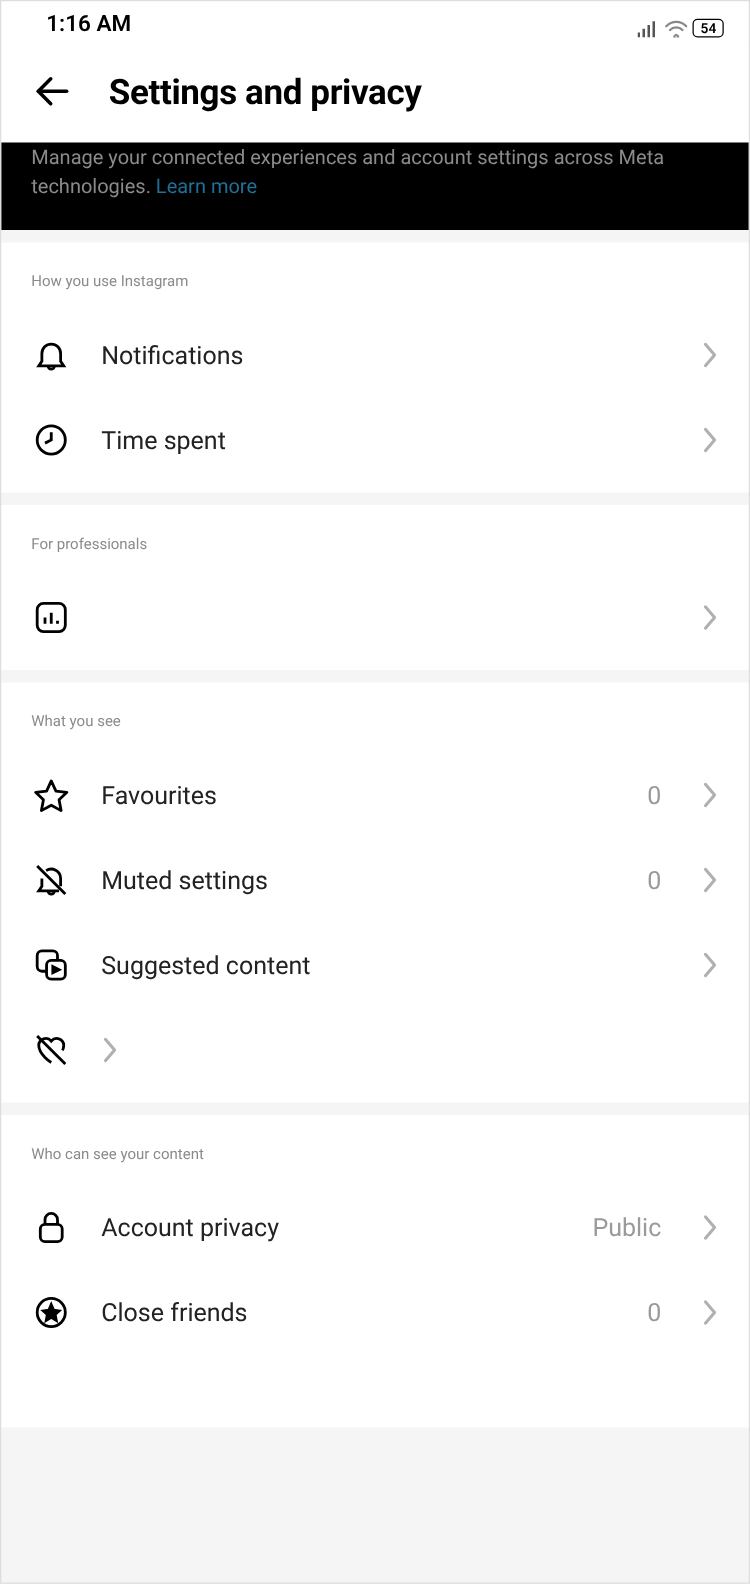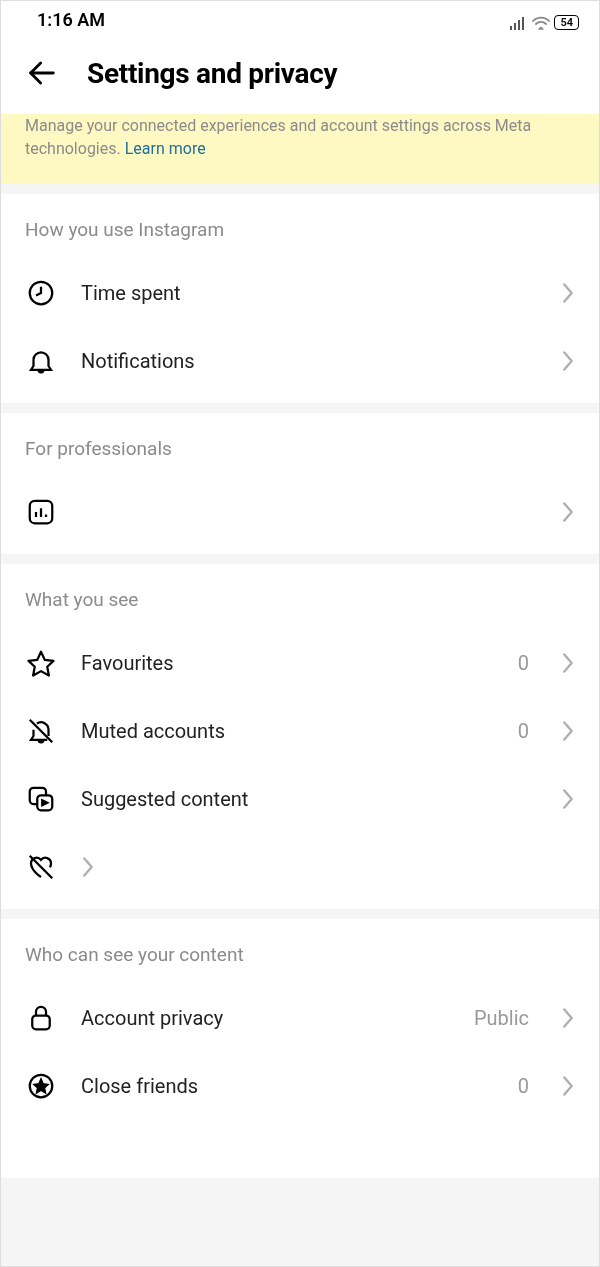--- a/index.html
+++ b/index.html
@@ -41,35 +41,35 @@
       background: #fff;
       gap: 28px;
     }
     .back-icon { display:flex; align-items:center; }
     .title {
       font-size: 28px;
       font-weight: 700;
       letter-spacing: -0.3px;
     }
     .description {
-      background: #fef9c3;
+      background: #000000;
       padding: 0 24px 24px 24px;
       font-size: 16px;
       color: #8b8b8b;
       line-height: 1.45;
     }
     .description a { color: #1f6f97; text-decoration: none; }
     .section {
       background: #fff;
       margin-top: 10px;
       padding: 24px 0 8px 0;
     }
     .section-title {
       color: #8b8b8b;
-      font-size: 19px;
+      font-size: 12px;
       padding: 0 24px 18px 24px;
       font-weight: 400;
     }
     .row {
       display: flex;
       align-items: center;
       padding: 18px 24px;
       gap: 24px;
     }
     .row-icon {
@@ -137,40 +137,40 @@
 <div class="description">
   <span>Manage your connected experiences and account settings across Meta technologies. </span><a href="#">Learn more</a>
 </div>
 
 <div class="section">
   <div class="section-title">How you use Instagram</div>
 
   <div class="row">
     <span class="row-icon">
       <svg width="30" height="30" viewBox="0 0 24 24" fill="none" stroke="#000" stroke-width="1.8">
+          <path d="M18 16v-5a6 6 0 0 0-12 0v5l-2 3h16z"></path>
+          <path d="M10 19a2 2 0 0 0 4 0"></path>
+        </svg>
+    </span>
+    <span class="row-label">Notifications</span>
+    <span class="chevron">
+        <svg width="14" height="22" viewBox="0 0 10 18" fill="none" stroke="#b0b0b0" stroke-width="2" stroke-linecap="round" stroke-linejoin="round">
+          <polyline points="2 2 8 9 2 16"></polyline>
+        </svg>
+      </span>
+  </div>
+
+  <div class="row">
+    <span class="row-icon">
+      <svg width="30" height="30" viewBox="0 0 24 24" fill="none" stroke="#000" stroke-width="1.8">
           <circle cx="12" cy="12" r="9"></circle>
           <polyline points="12 7 12 12 8 14"></polyline>
         </svg>
     </span>
     <span class="row-label">Time spent</span>
-    <span class="chevron">
-        <svg width="14" height="22" viewBox="0 0 10 18" fill="none" stroke="#b0b0b0" stroke-width="2" stroke-linecap="round" stroke-linejoin="round">
-          <polyline points="2 2 8 9 2 16"></polyline>
-        </svg>
-      </span>
-  </div>
-
-  <div class="row">
-    <span class="row-icon">
-      <svg width="30" height="30" viewBox="0 0 24 24" fill="none" stroke="#000" stroke-width="1.8">
-          <path d="M18 16v-5a6 6 0 0 0-12 0v5l-2 3h16z"></path>
-          <path d="M10 19a2 2 0 0 0 4 0"></path>
-        </svg>
-    </span>
-    <span class="row-label">Notifications</span>
     <span class="chevron">
         <svg width="14" height="22" viewBox="0 0 10 18" fill="none" stroke="#b0b0b0" stroke-width="2" stroke-linecap="round" stroke-linejoin="round">
           <polyline points="2 2 8 9 2 16"></polyline>
         </svg>
       </span>
   </div>
 </div>
 
 <div class="section">
   <div class="section-title">For professionals</div>
@@ -212,21 +212,21 @@
   </div>
 
   <div class="row">
     <span class="row-icon">
       <svg width="30" height="30" viewBox="0 0 24 24" fill="none" stroke="#000" stroke-width="1.8">
           <path d="M18 16v-5a6 6 0 0 0-9.3-5M6 11v5l-2 3h13"></path>
           <path d="M10 19a2 2 0 0 0 4 0"></path>
           <line x1="3" y1="3" x2="21" y2="21"></line>
         </svg>
     </span>
-    <span class="row-label">Muted accounts</span>
+    <span class="row-label">Muted settings</span>
     <span class="row-value">0</span>
     <span class="chevron">
         <svg width="14" height="22" viewBox="0 0 10 18" fill="none" stroke="#b0b0b0" stroke-width="2" stroke-linecap="round" stroke-linejoin="round">
           <polyline points="2 2 8 9 2 16"></polyline>
         </svg>
       </span>
   </div>
 
   <div class="row">
     <span class="row-icon">

